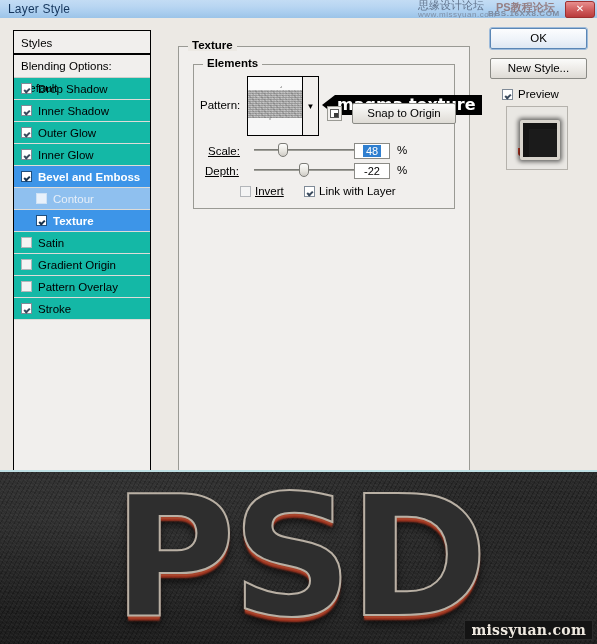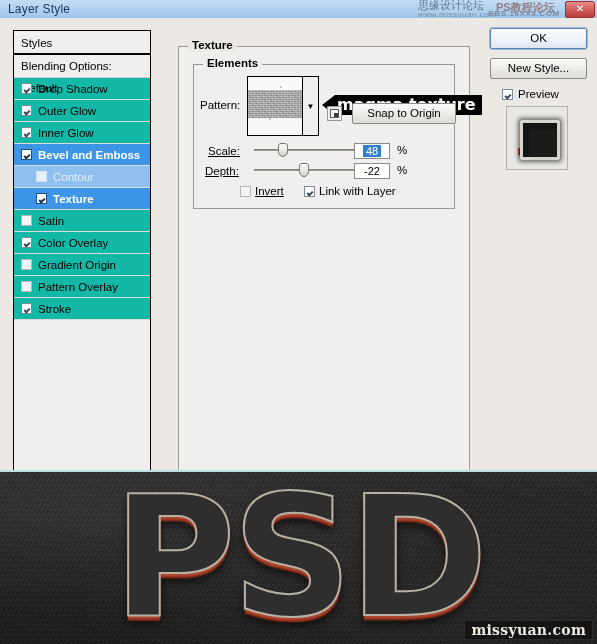--- a/index.html
+++ b/index.html
@@ -275,20 +275,24 @@
     <div class="styles-panel">
       <div class="styles-head">Styles</div>
       <div class="blend-row">Blending Options: Default</div>
       <div id="styles-rows">
           <div class="sty-row">
             <span class="cb on"></span>
             <span>Drop Shadow</span>
           </div>
           <div class="sty-row">
             <span class="cb on"></span>
+            <span>Inner Shadow</span>
+          </div>
+          <div class="sty-row">
+            <span class="cb on"></span>
             <span>Outer Glow</span>
           </div>
           <div class="sty-row">
             <span class="cb on"></span>
             <span>Inner Glow</span>
           </div>
           <div class="sty-row sel">
             <span class="cb on"></span>
             <span>Bevel and Emboss</span>
           </div>
@@ -296,24 +300,20 @@
             <span class="cb dim"></span>
             <span>Contour</span>
           </div>
           <div class="sty-row sel indent">
             <span class="cb on"></span>
             <span>Texture</span>
           </div>
           <div class="sty-row">
             <span class="cb dim"></span>
             <span>Satin</span>
-          </div>
-          <div class="sty-row">
-            <span class="cb on"></span>
-            <span>Color Overlay</span>
           </div>
           <div class="sty-row">
             <span class="cb dim"></span>
             <span>Gradient Origin</span>
           </div>
           <div class="sty-row">
             <span class="cb dim"></span>
             <span>Pattern Overlay</span>
           </div>
           <div class="sty-row">

